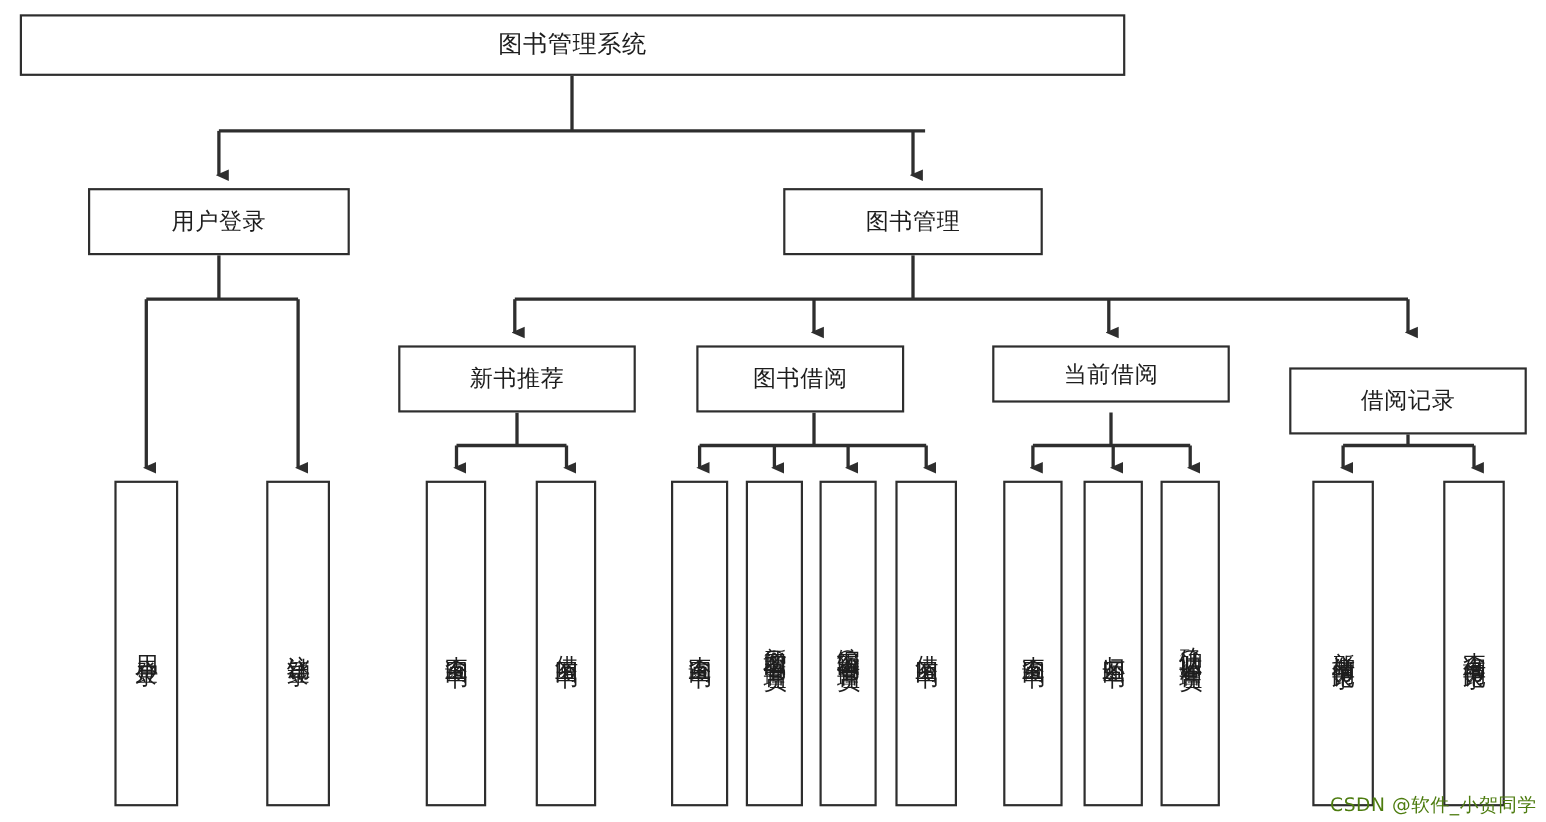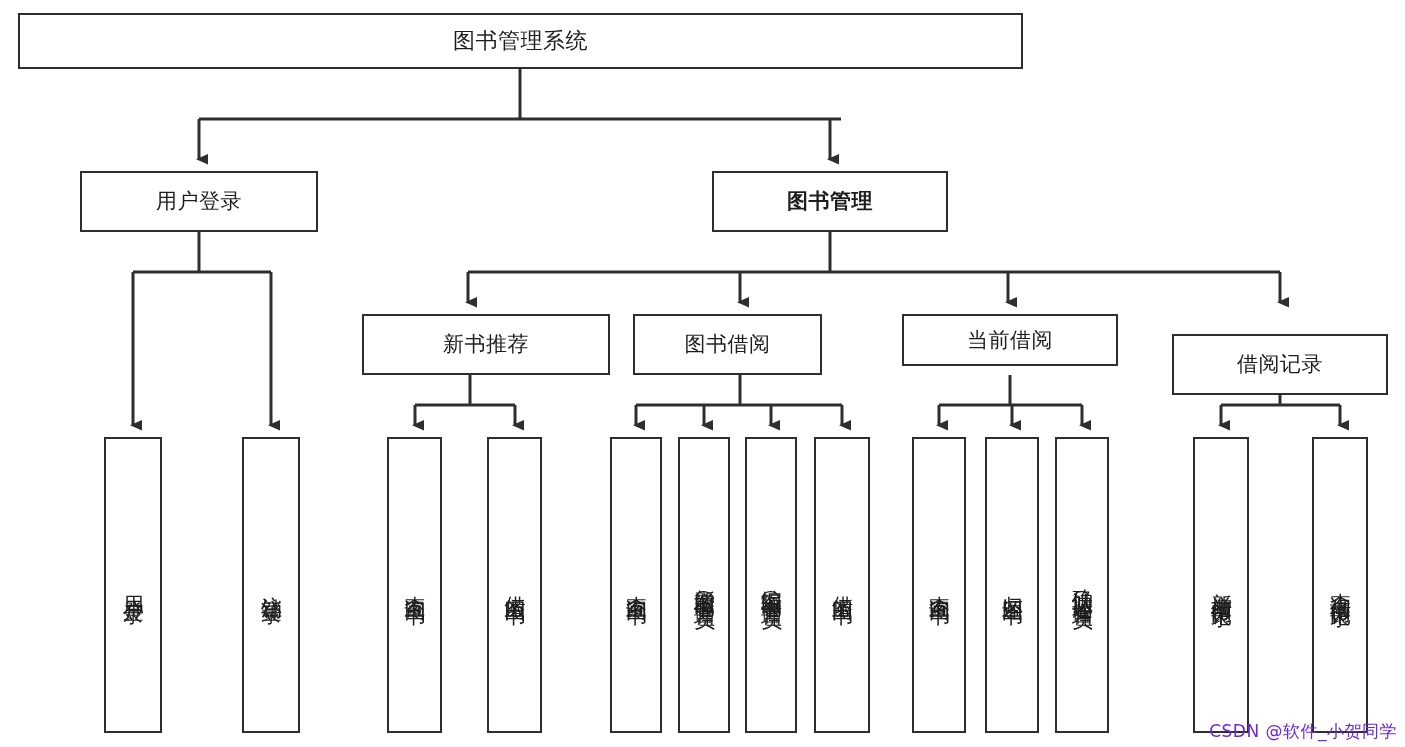--- a/index.html
+++ b/index.html
@@ -20,21 +20,21 @@
   .lvl0 .node-label{font-size:22px;}
   .lvl1 .node-label{font-size:21px;}
   .lvl2 .node-label{font-size:21px;}
   .leaf .node-label{
     writing-mode:vertical-rl;text-orientation:upright;
     font-size:21px;letter-spacing:3px;line-height:1;
   }
   .leaf{align-items:center;justify-content:center;padding:6px 0;}
   #watermark{
     position:absolute;right:8px;bottom:4px;
-    font-size:17px;color:#6d28d9;letter-spacing:0.5px;
+    font-size:17px;color:#4d7c0f;letter-spacing:0.5px;
     pointer-events:none;white-space:nowrap;
   }
 </style>
 </head>
 <body>
 
 <div id="diagram-root">
 
   <svg class="canvas" viewBox="0 0 1405 747" xmlns="http://www.w3.org/2000/svg">
     <defs>
@@ -86,25 +86,25 @@
     </g>
   </svg>
 
   <div class="node-box lvl0" style="left: 18px; top: 13px; width: 1005px; height: 56px;">
     <span class="node-label">图书管理系统</span>
   </div>
 
   <div class="node-box lvl1" style="left: 80px; top: 171px; width: 238px; height: 61px;">
     <span class="node-label">用户登录</span>
   </div>
-  <div class="node-box lvl1" style="left: 712px; top: 171px; width: 236px; height: 61px; font-weight: bold;">
+  <div class="node-box lvl1" style="left: 712px; top: 171px; width: 236px; height: 61px;">
     <span class="node-label">图书管理</span>
   </div>
 
-  <div class="node-box lvl2" style="left: 362px; top: 314px; width: 248px; height: 61px;">
+  <div class="node-box lvl2" style="left: 362px; top: 314px; width: 216px; height: 61px;">
     <span class="node-label">新书推荐</span>
   </div>
   <div class="node-box lvl2" style="left: 633px; top: 314px; width: 189px; height: 61px;">
     <span class="node-label">图书借阅</span>
   </div>
   <div class="node-box lvl2" style="left: 902px; top: 314px; width: 216px; height: 52px;">
     <span class="node-label">当前借阅</span>
   </div>
   <div class="node-box lvl2" style="left: 1172px; top: 314px; width: 216px; height: 61px; margin-top: 20px;">
     <span class="node-label">借阅记录</span>

